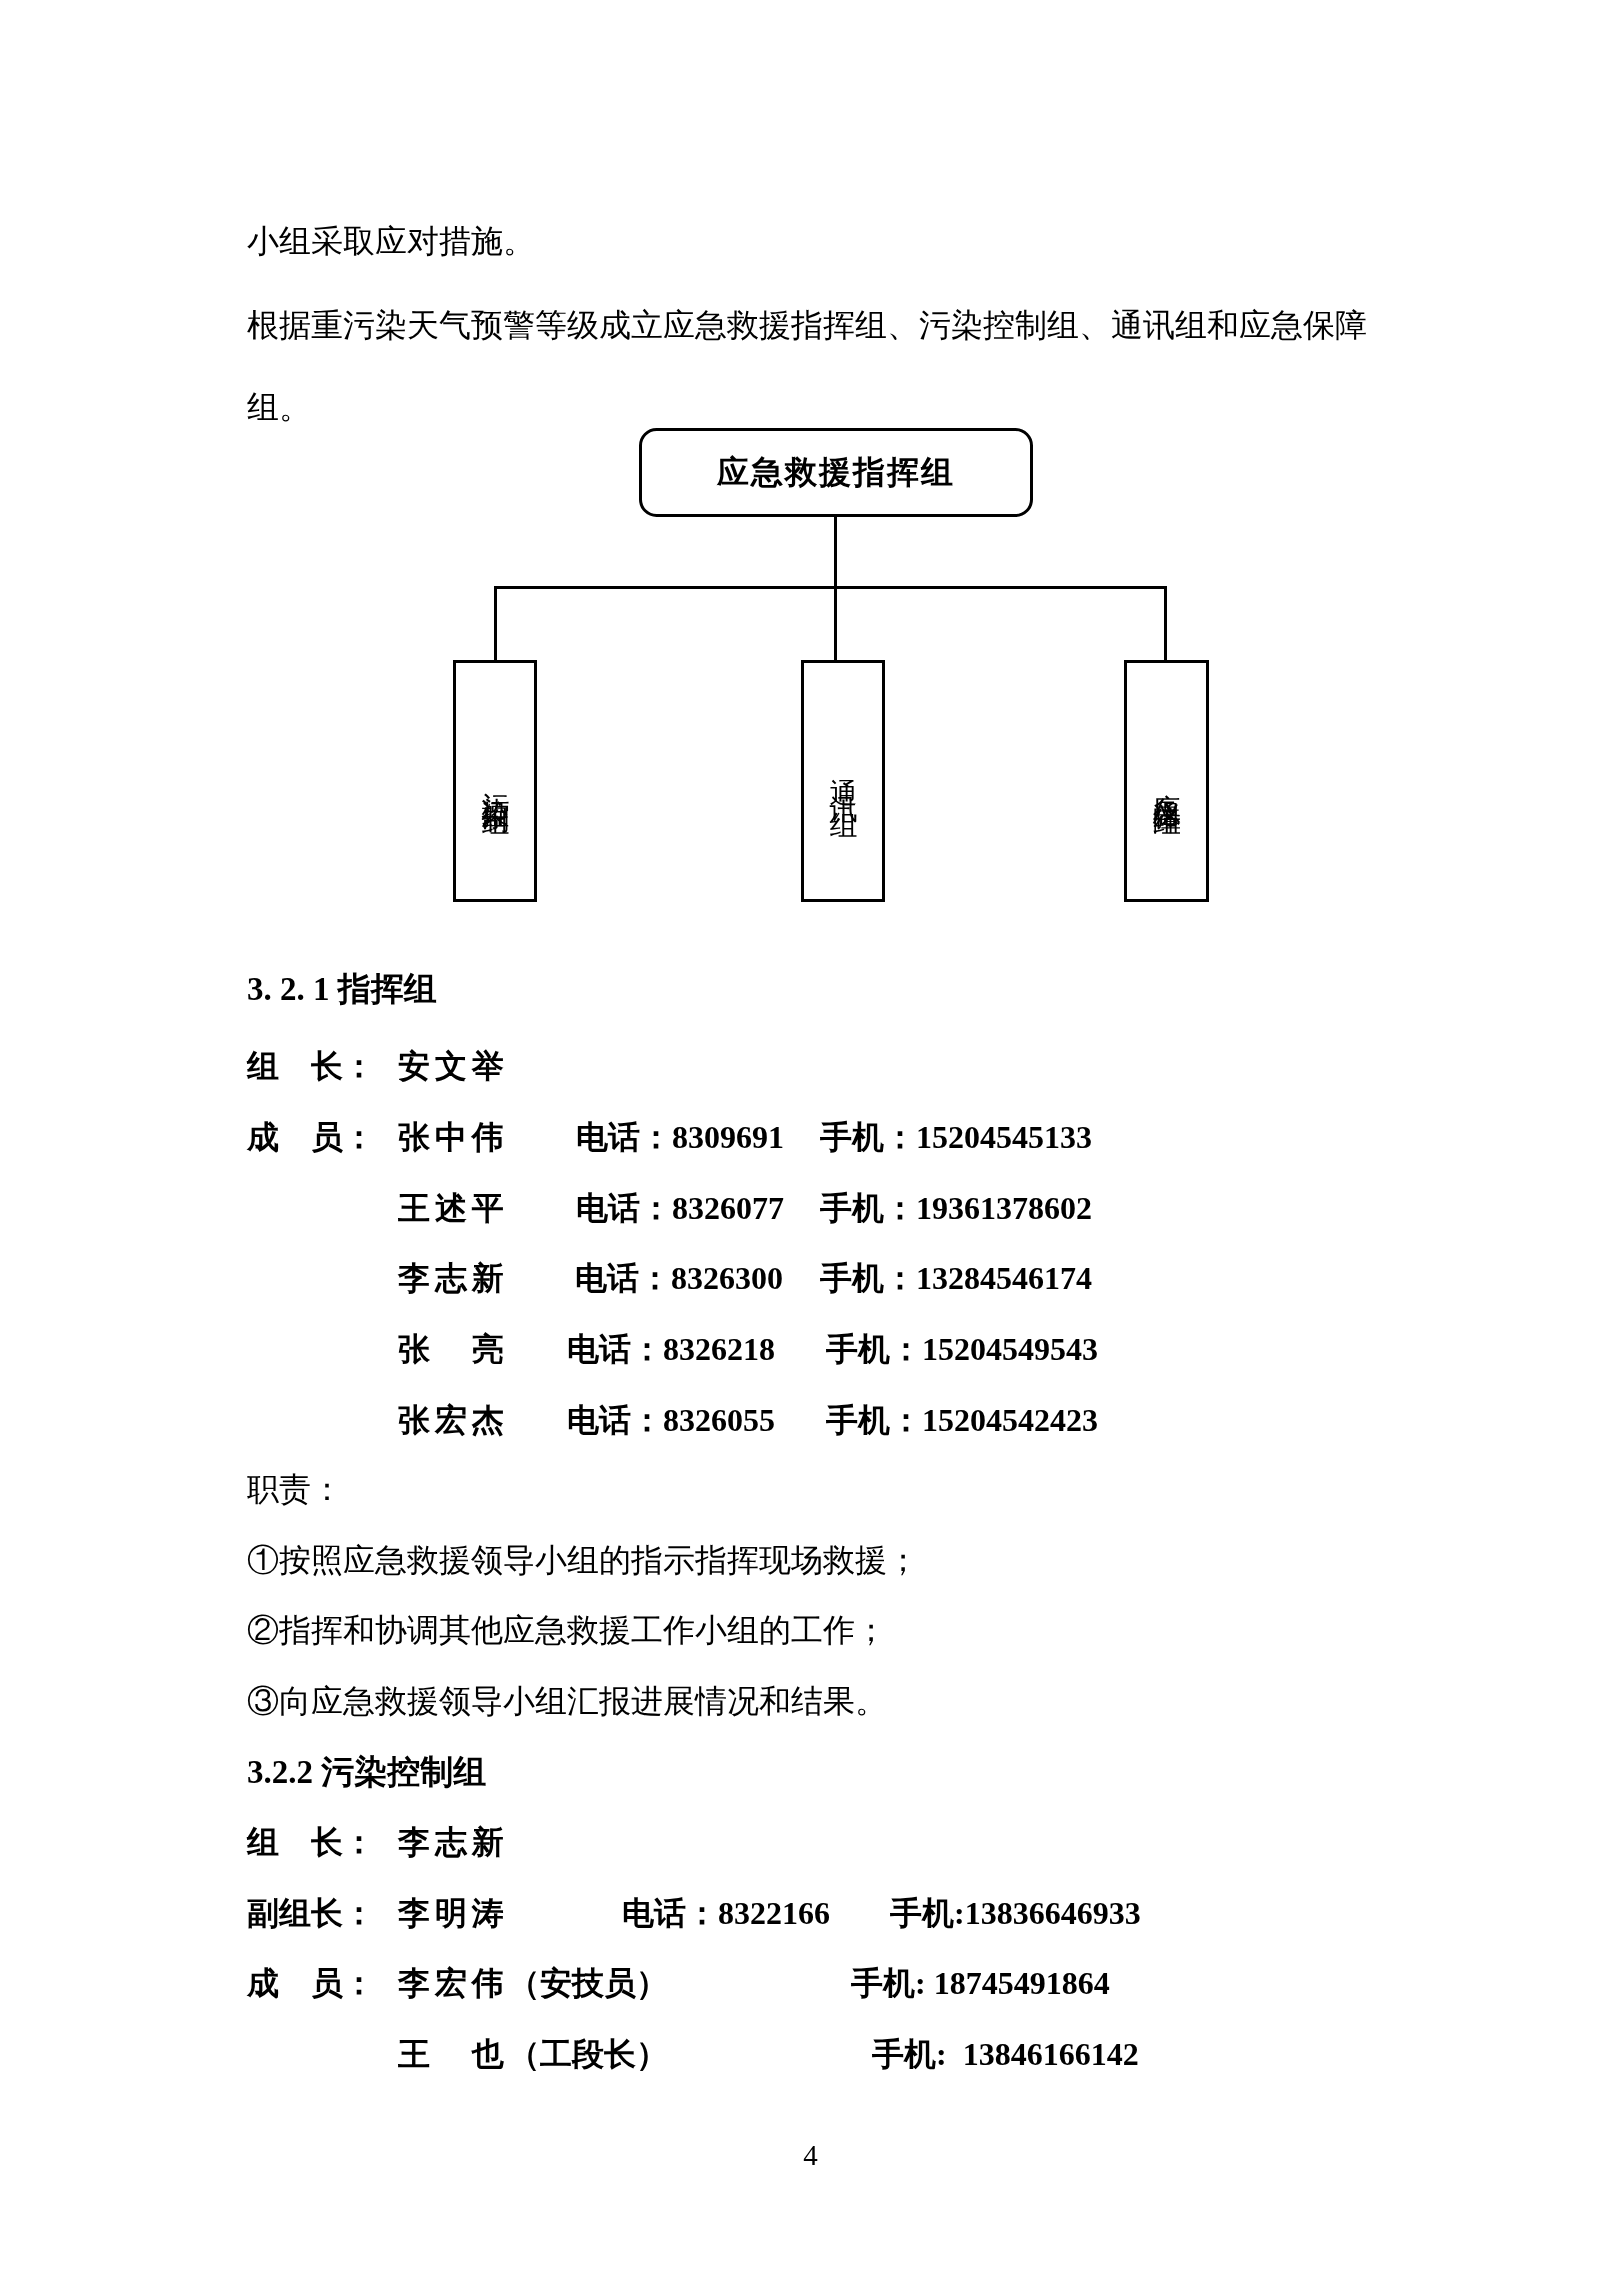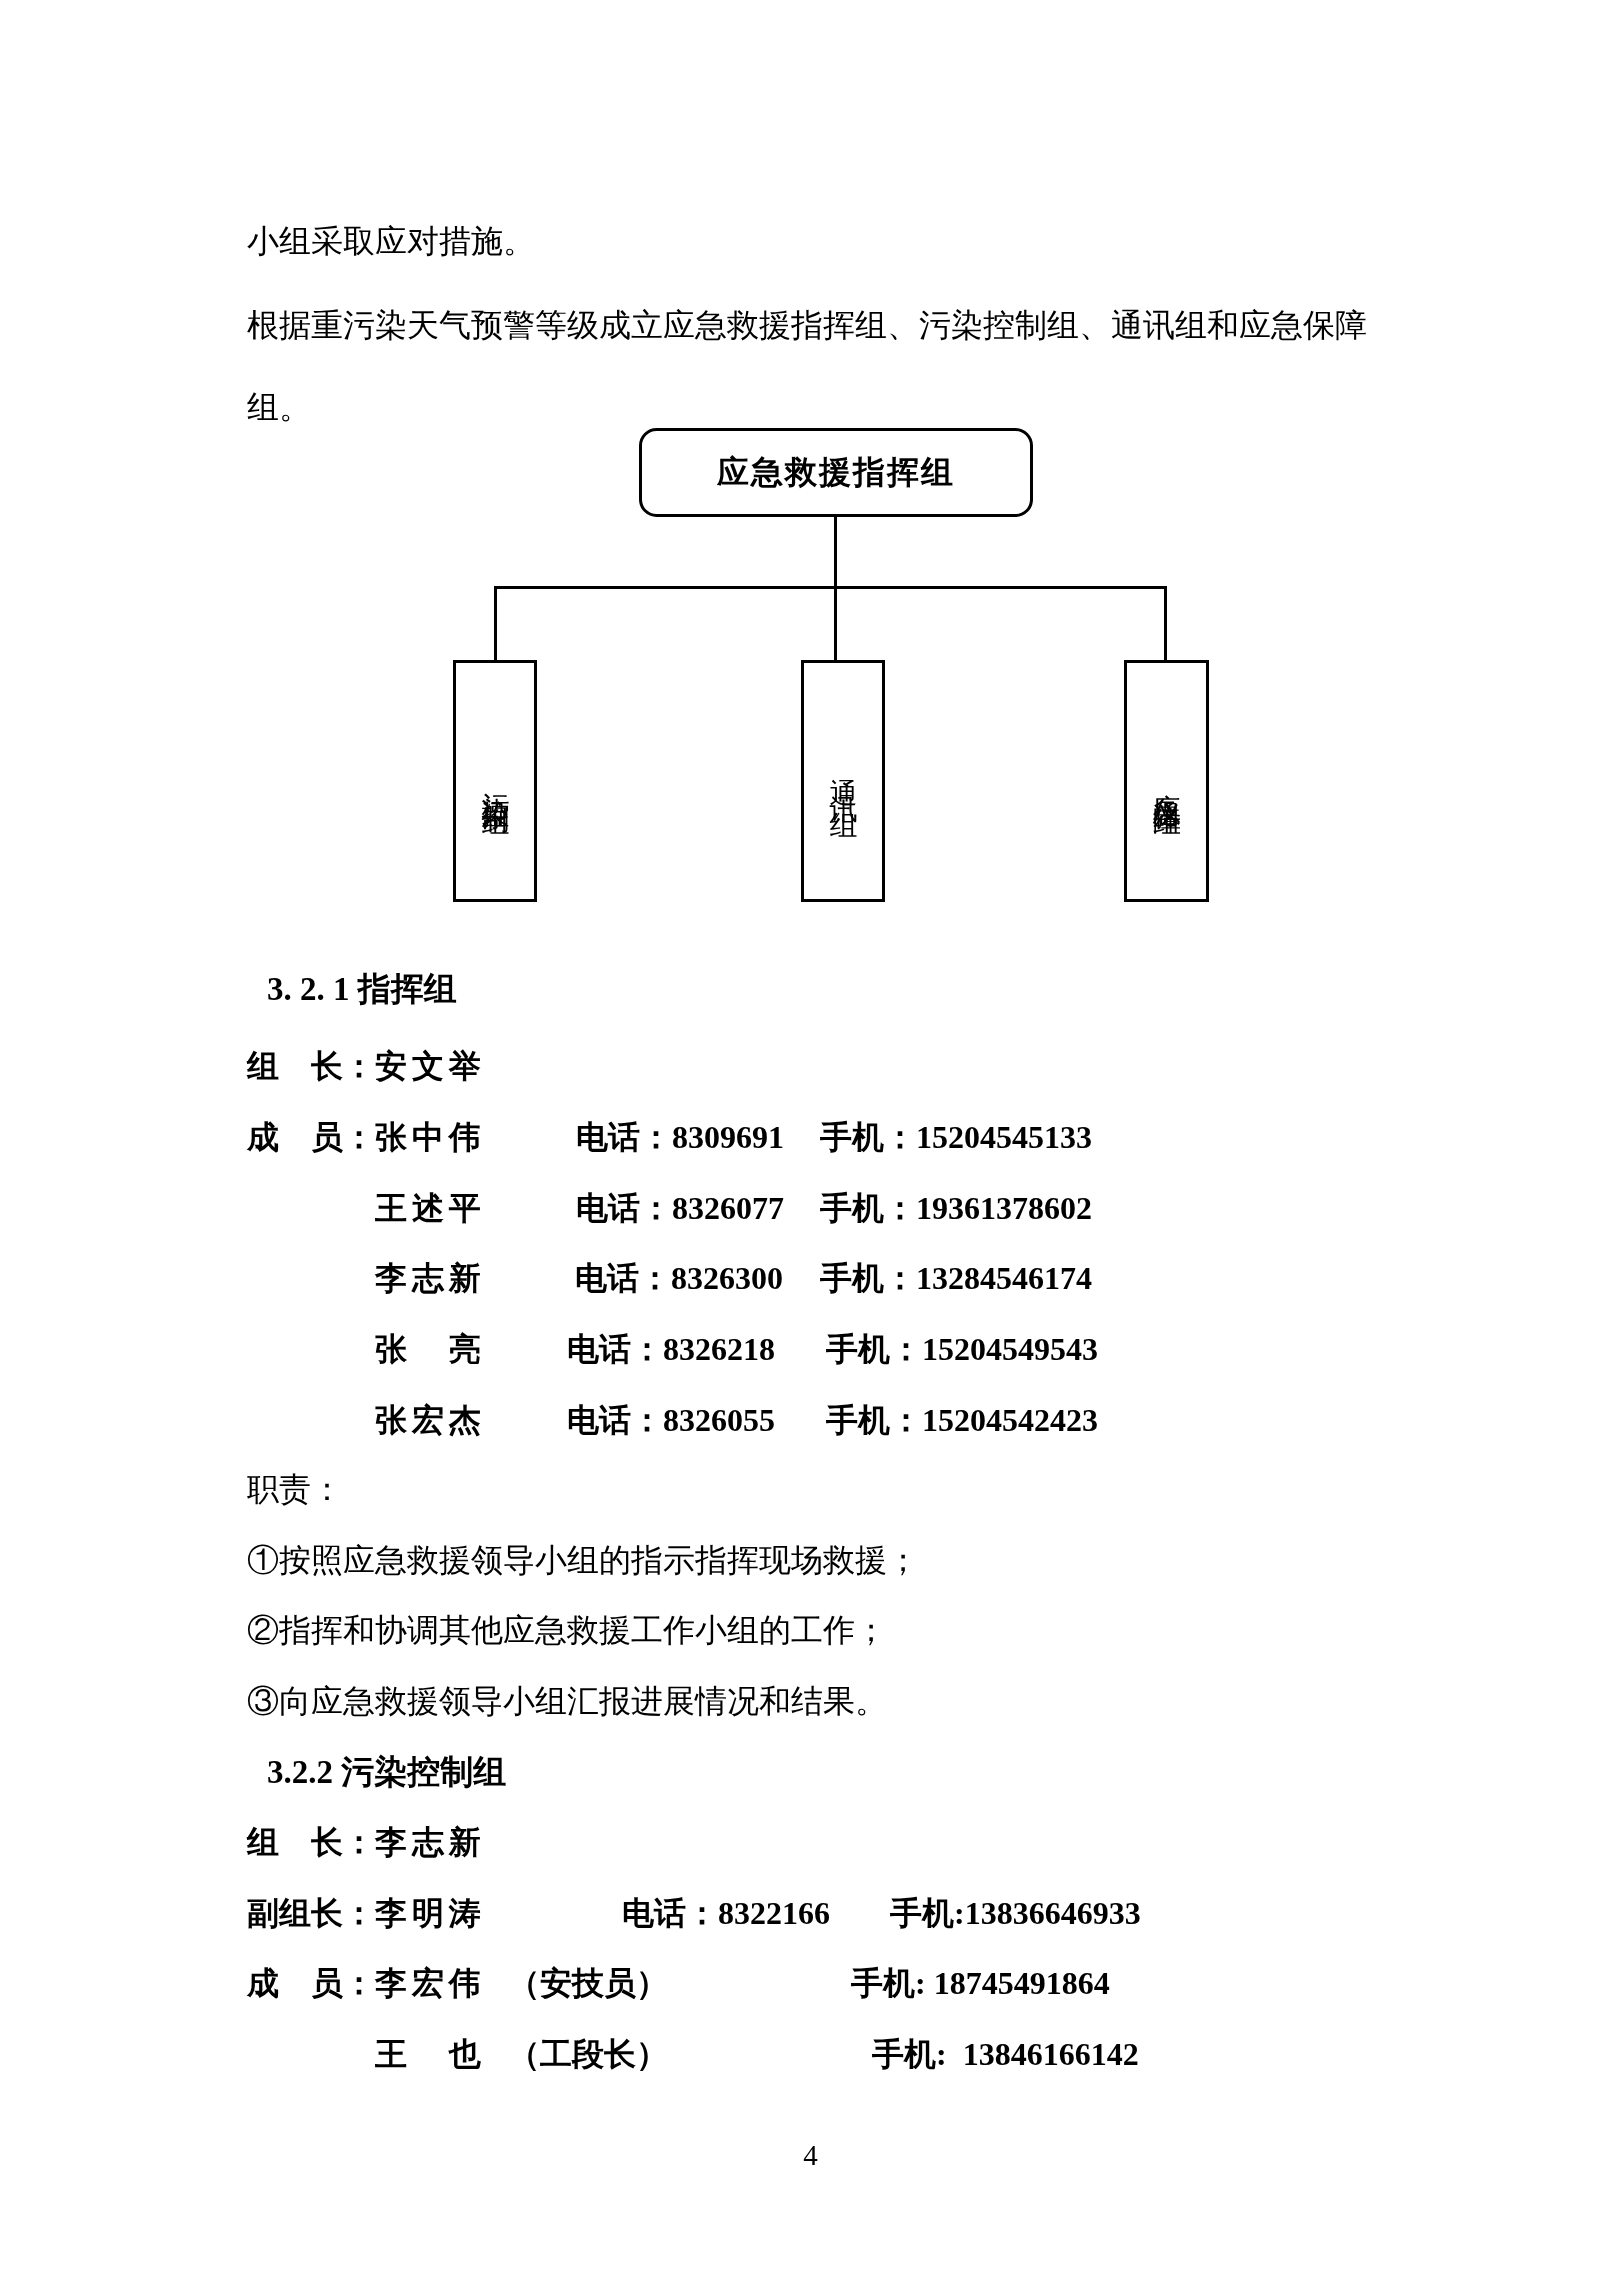--- a/index.html
+++ b/index.html
@@ -9,22 +9,22 @@
     font-family:"Liberation Serif","DejaVu Serif",serif;
     overflow:hidden;
   }
   .docline {
     position:absolute; left:247px;
     font-size:32px; line-height:39px; white-space:pre;
   }
   .row { position:absolute; left:0; width:1621px; height:39px;
          font-size:32px; line-height:39px;font-weight:bold; }
   .c { position:absolute; white-space:pre; }
-  .name { letter-spacing:4.9px; }
-  .heading { font-weight:bold; font-size:33px;margin-left:20px; }
+  .name { letter-spacing:4.9px;margin-left:23px; }
+  .heading { font-weight:bold; font-size:33px; }
   
   .line { position:absolute; background:#000; }
   .topbox {
     position:absolute; left:639px; top:428px; width:394px; height:89px;
     box-sizing:border-box; border:3.9px solid #000; border-radius:17.6px;
     display:flex; align-items:center; justify-content:center;
     font-weight:bold; font-size:32px; letter-spacing:2px; background:#fff;
   }
   .vbox {
     position:absolute; top:660px; height:242px; width:84px;

